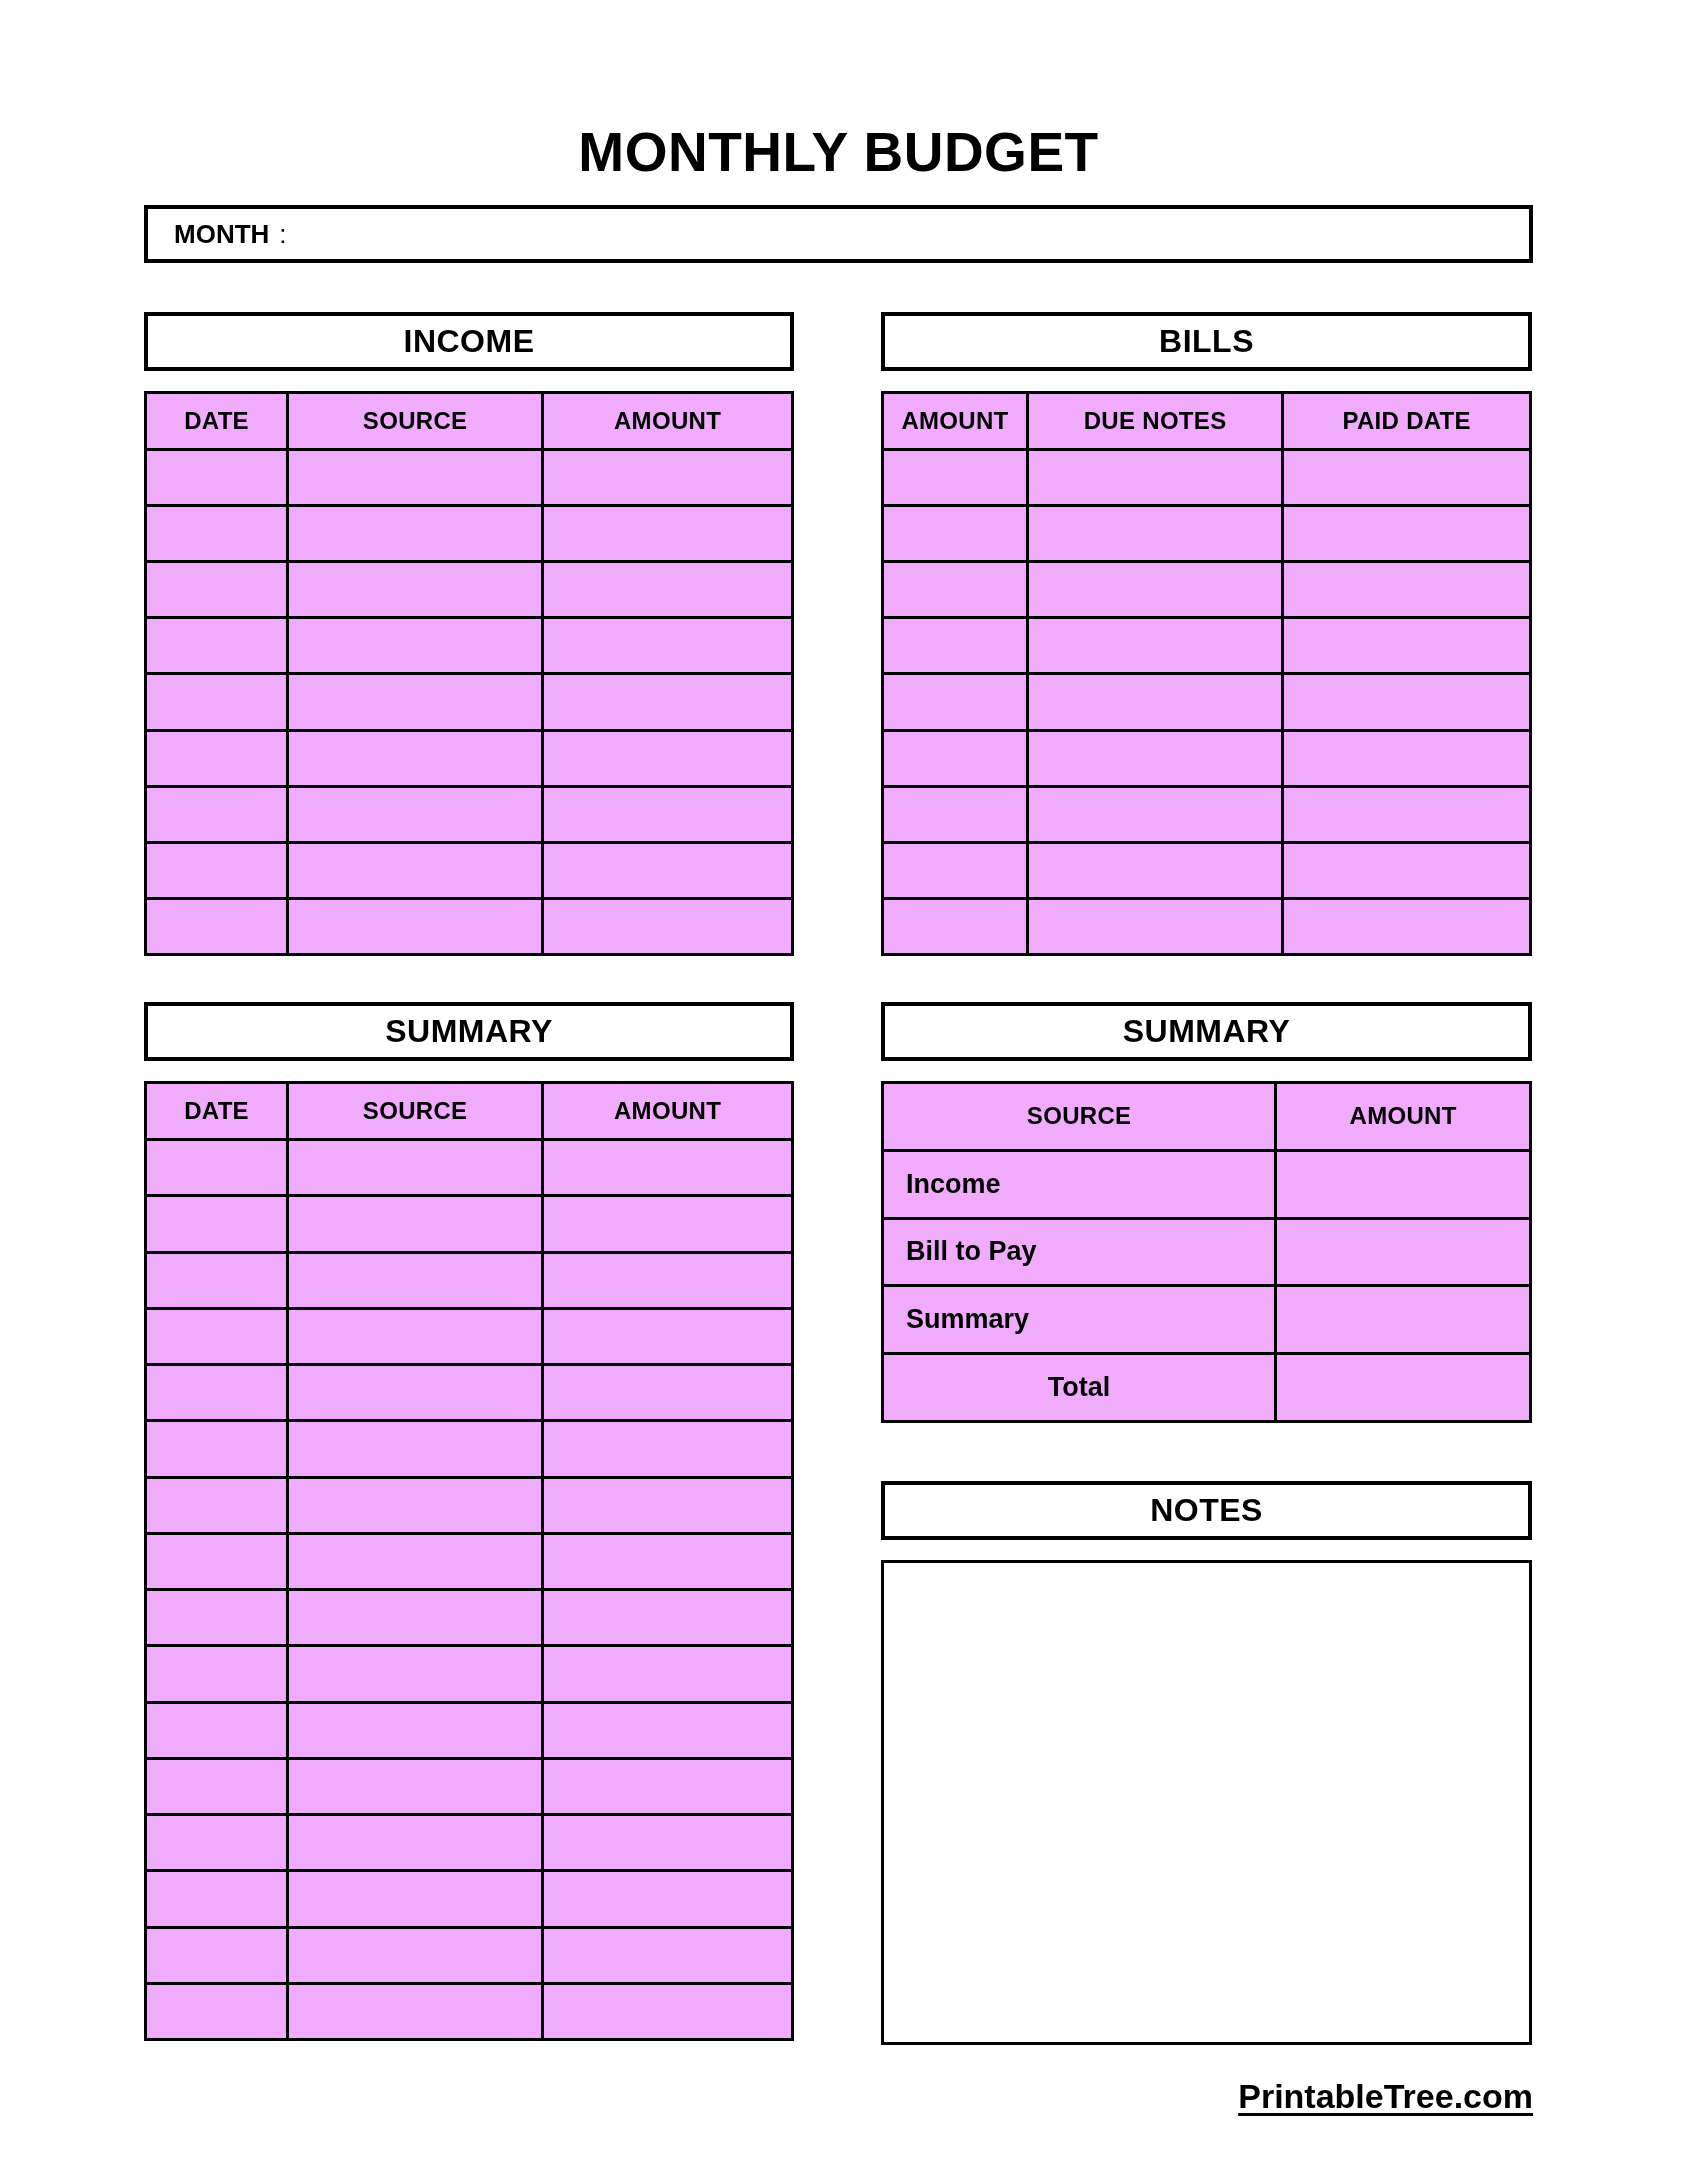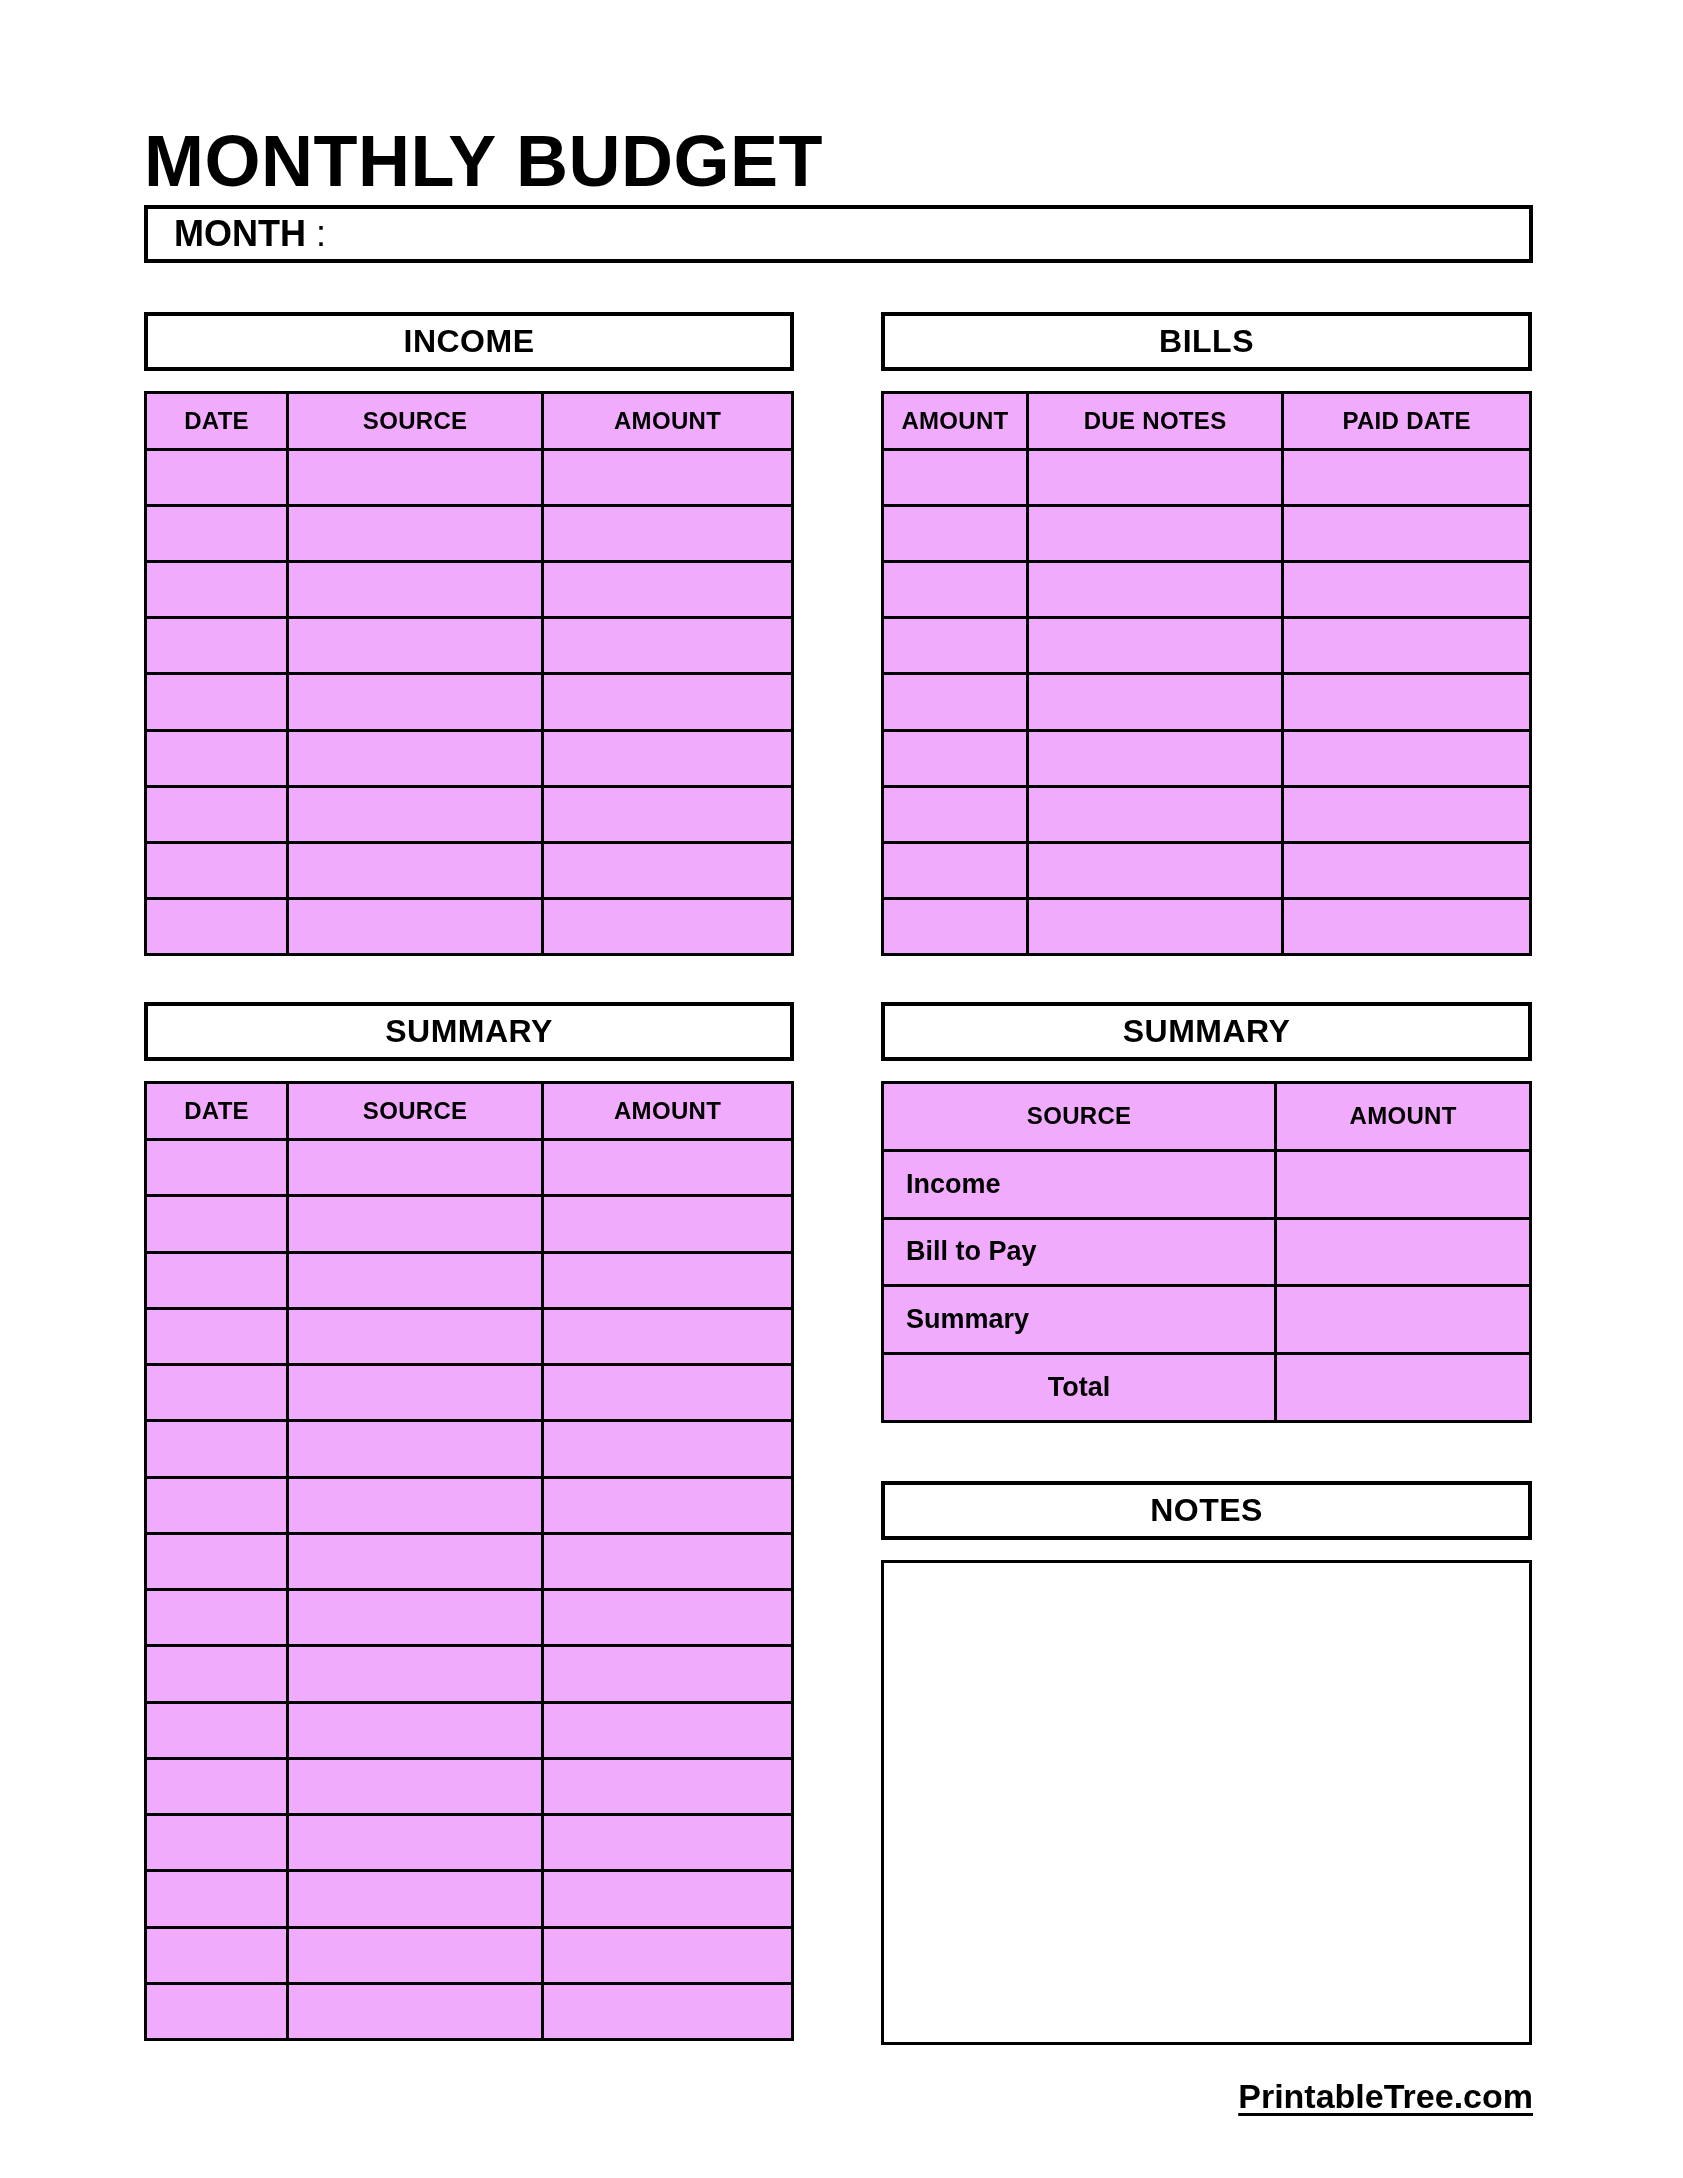--- a/index.html
+++ b/index.html
@@ -8,29 +8,29 @@
     background: #ffffff;
     font-family: "Liberation Sans", sans-serif;
     color: #000;
     position: relative;
     overflow: hidden;
   }
   .page { position: absolute; inset: 0; }
 
   .title {
     position: absolute; top: 125px; left: 144px; width: 1389px;
-    text-align: left; font-size: 72px; font-weight: 700;
+    text-align: center; font-size: 55px; font-weight: 700;
     letter-spacing: 0.5px; line-height: 1; white-space: nowrap;
   }
 
   .month-box {
     position: absolute; left: 144px; top: 205px; width: 1389px; height: 58px;
     border: 4px solid #000; box-sizing: border-box;
     display: flex; align-items: center; padding-left: 26px;
-    font-size: 36px;
+    font-size: 26px;
   }
   .month-label { font-weight: 700; }
   .month-colon { font-weight: 400; margin-left: 10px; }
   .month-value { flex: 1; height: 100%; }
 
   .section-title-box {
     position: absolute; height: 59px; border: 4px solid #000; box-sizing: border-box;
     display: flex; align-items: center; justify-content: center;
     font-size: 32px; font-weight: 700; letter-spacing: 0.5px;
   }

